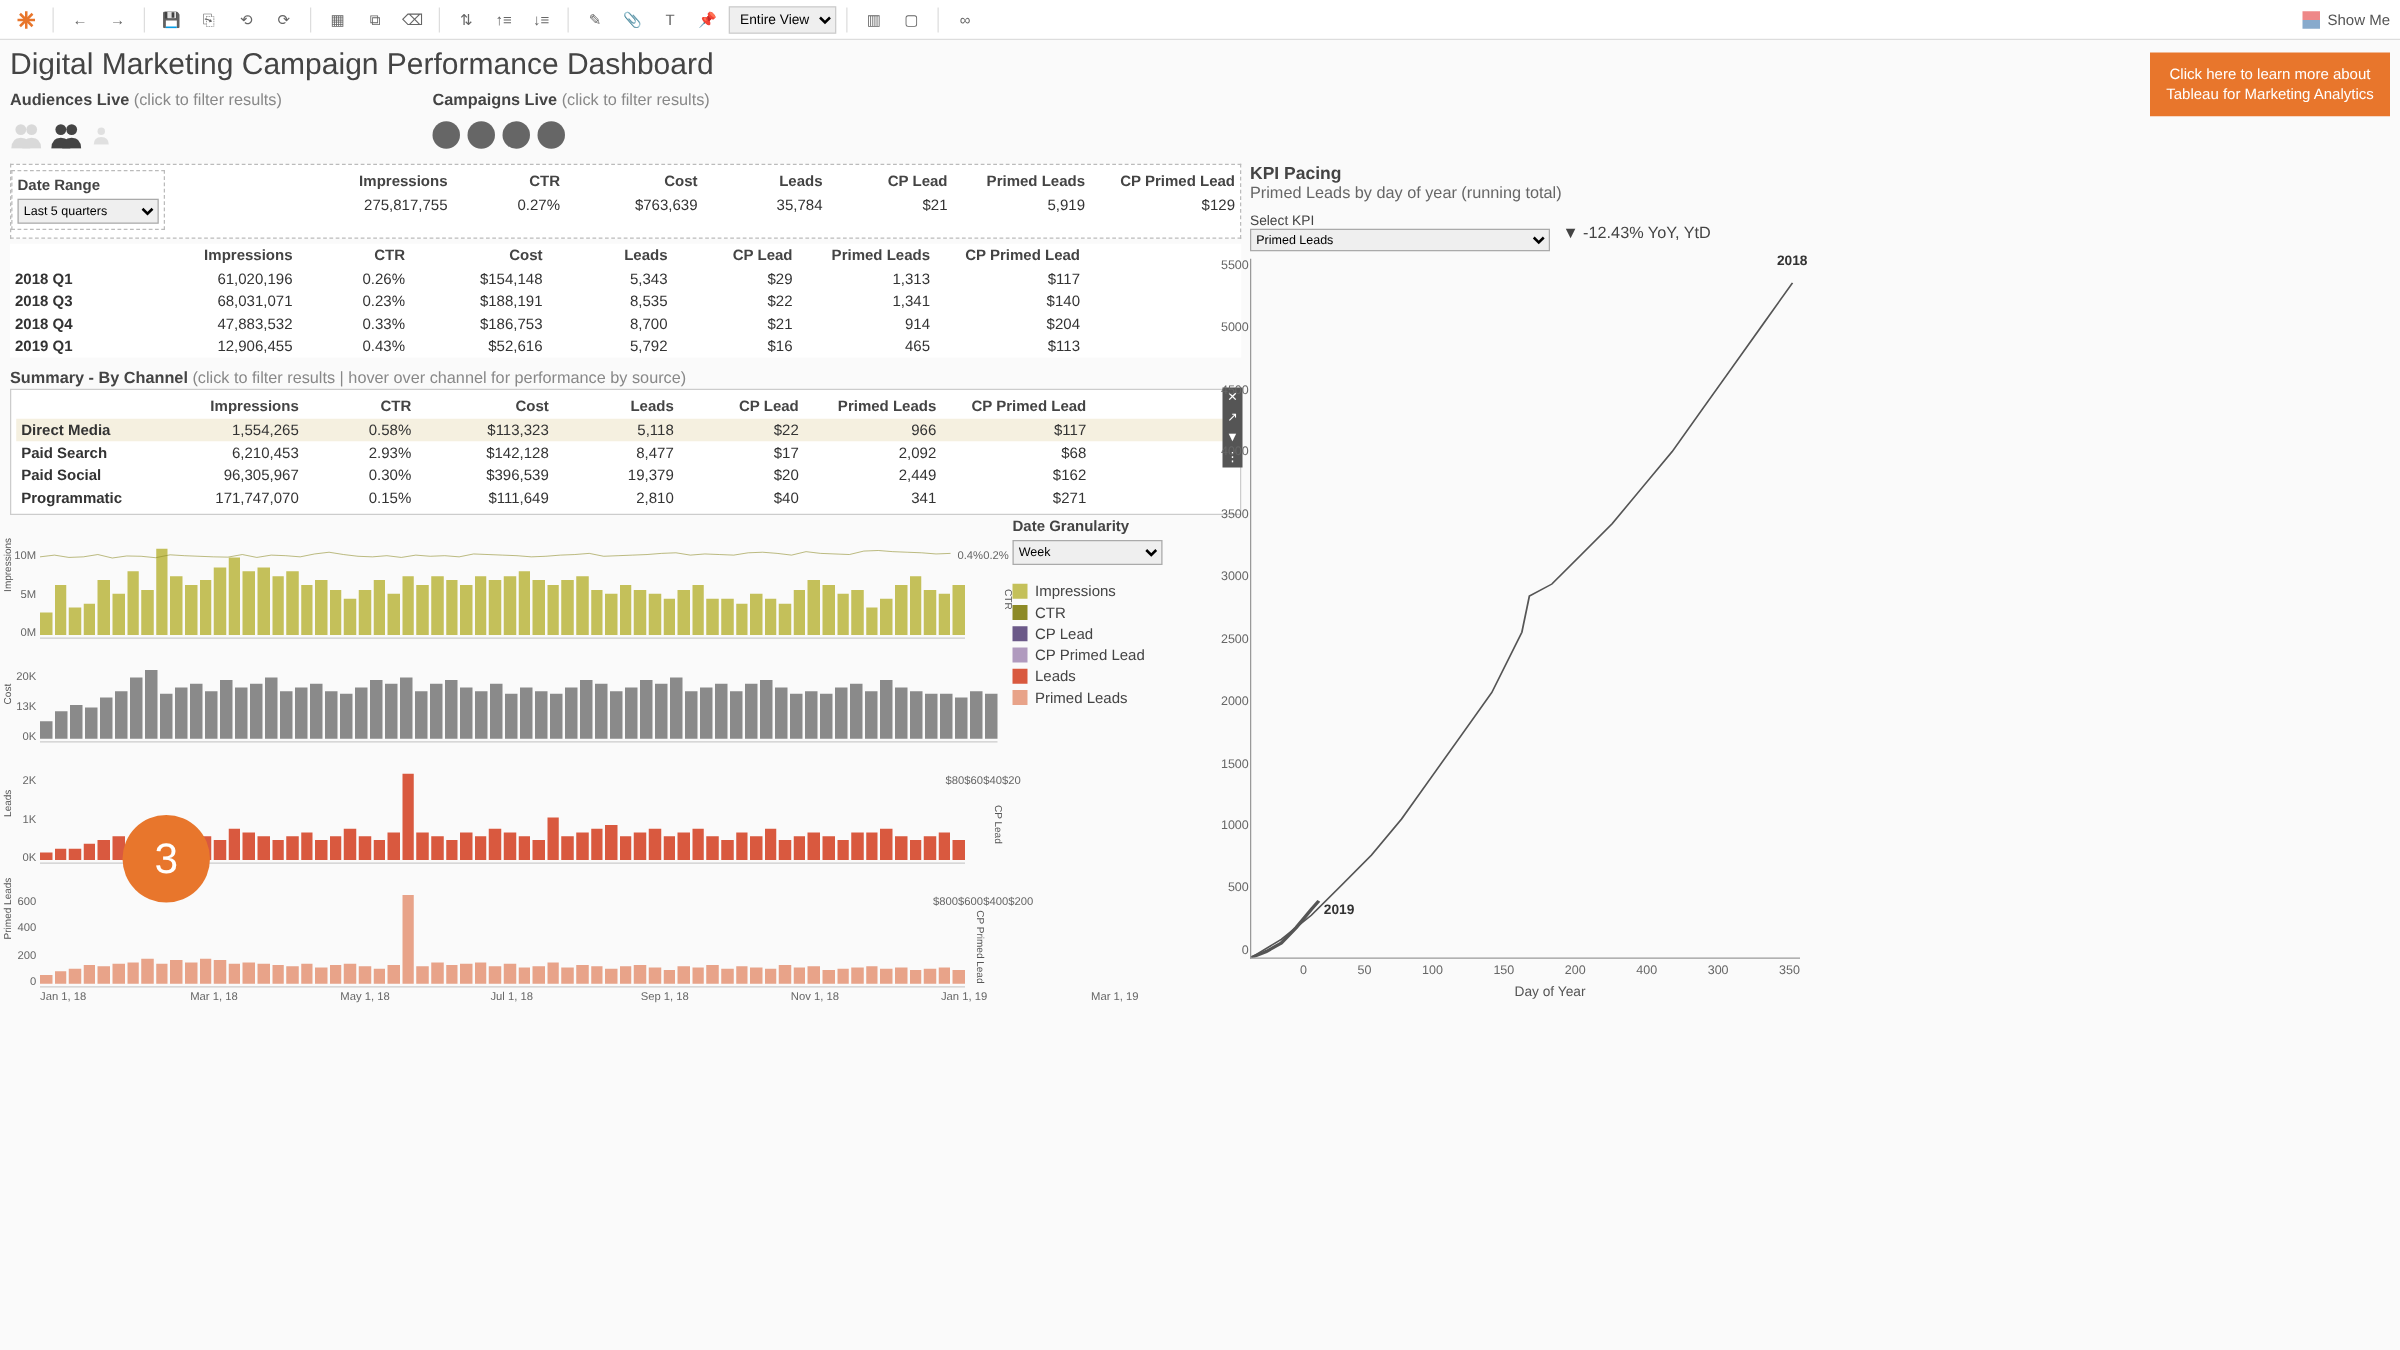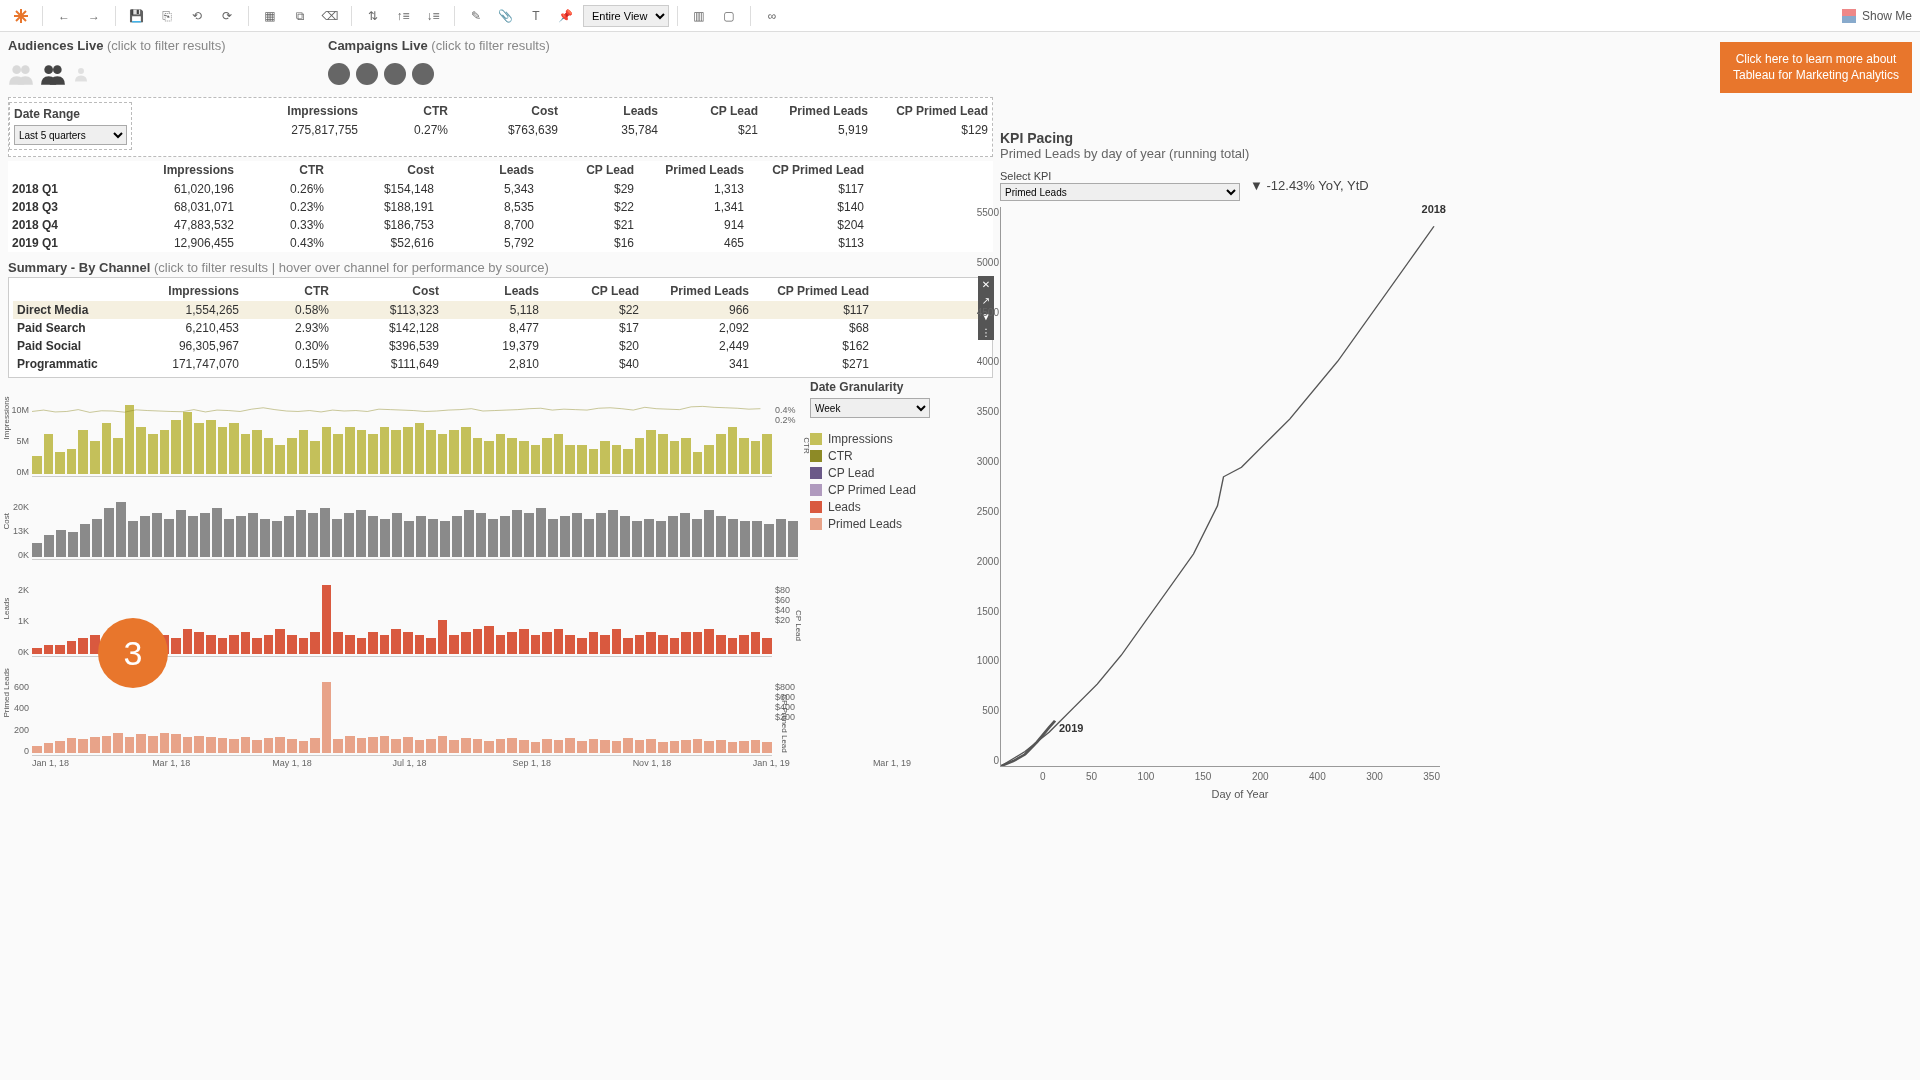--- a/index.html
+++ b/index.html
@@ -6,21 +6,21 @@
 body { font-family: Arial, Helvetica, sans-serif; font-size: 12px; color: #333; background: #fafafa; }
 .toolbar { height: 32px; background: #fff; border-bottom: 1px solid #ddd; display: flex; align-items: center; padding: 0 8px; gap: 4px; }
 .tb-btn { width: 26px; height: 26px; display: flex; align-items: center; justify-content: center; color: #666; border-radius: 3px; cursor: pointer; }
 .tb-sep { width: 1px; height: 20px; background: #ddd; margin: 0 4px; }
 .tb-select { height: 22px; font-size: 11px; border: 1px solid #ccc; padding: 0 4px; }
 .show-me { margin-left: auto; display: flex; align-items: center; gap: 6px; color: #555; cursor: pointer; font-size: 12px; }
 .show-me-icon { width: 14px; height: 14px; display: inline-block; background: linear-gradient(to bottom, #e88 0 50%, #8ac 50% 100%); }
 .dash-wrap { padding: 6px 8px; }
 .dash-title { font-size: 24px; font-weight: 400; color: #444; margin-bottom: 6px; }
 .promo { position: absolute; right: 8px; top: 42px; width: 192px; background: #e8762c; color: #fff; padding: 10px 12px; font-size: 12px; text-align: center; line-height: 1.3; cursor: pointer; }
-.row { display: flex; gap: 0; }
+.row { display: flex; gap: 18px; }
 .filter-head { font-size: 13px; color: #444; margin-bottom: 4px; }
 .filter-head .hint { color: #888; font-weight: normal; }
 .aud-row { display: flex; gap: 6px; align-items: center; min-height: 34px; }
 .aud-icon { width: 26px; height: 22px; opacity: 0.4; cursor: pointer; }
 .aud-icon.active { opacity: 1; }
 .camp-icon { width: 22px; height: 22px; border-radius: 50%; background: #666; cursor: pointer; }
 .left-col { width: 985px; }
 .right-col { position: absolute; left: 1000px; top: 130px; width: 440px; }
 .metrics-head, .metrics-row, .tbl-row { display: grid; grid-template-columns: 130px 100px 90px 110px 100px 100px 110px 120px; font-size: 12px; }
 .metrics-head { font-weight: bold; color: #444; border-bottom: 1px solid transparent; }
@@ -57,21 +57,21 @@
 .kpi-sel-wrap label { font-size: 11px; color: #444; }
 .kpi-sel { width: 240px; height: 18px; font-size: 10px; border: 1px solid #aaa; }
 .kpi-change { font-size: 13px; color: #444; }
 .kpi-chart { position: relative; height: 560px; border-left: 1px solid #999; border-bottom: 1px solid #999; }
 .kpi-yticks { position: absolute; left: -42px; top: 0; height: 100%; width: 40px; display: flex; flex-direction: column; justify-content: space-between; font-size: 10px; color: #666; text-align: right; }
 .kpi-xticks { display: flex; justify-content: space-between; font-size: 10px; color: #666; margin-left: 40px; margin-top: 4px; }
 .kpi-xlabel { text-align: center; font-size: 11px; color: #555; margin-top: 6px; margin-left: 40px; }
 svg.kpi-svg { position: absolute; inset: 0; width: 100%; height: 100%; }
 .kpi-ann { position: absolute; font-size: 11px; font-weight: bold; color: #333; }
 .drag-handle { position: absolute; left: 478px; top: 360px; width: 36px; height: 8px; background: repeating-linear-gradient(90deg,#666 0 2px,transparent 2px 4px); }
-.right-ylab { width: 26px; font-size: 9px; color: #666; display: flex; flex-direction: column; justify-content: flex-start; align-items: flex-start; padding-left: 3px; }
+.right-ylab { width: 26px; font-size: 9px; color: #666; display: flex; flex-direction: row; justify-content: center; align-items: flex-start; padding-left: 3px; }
 .right-axis-label { position: absolute; right: -16px; top: 50%; transform: rotate(90deg); font-size: 8px; color: #555; white-space: nowrap; }
 </style>
 </head>
 <body>
 
 <div class="toolbar">
   <div class="tb-btn">
       <svg width="16" height="16">
         <g stroke="#e8762c" stroke-width="2">
           <line x1="8" y1="1" x2="8" y2="15"></line>
@@ -108,20 +108,21 @@
   <div class="tb-btn">▢</div>
   <div class="tb-sep"></div>
   <div class="tb-btn">∞</div>
   <div class="show-me">
       <span class="show-me-icon"></span>
       <span>Show Me</span>
     </div>
 </div>
 
 <div class="dash-wrap">
+  <div class="dash-title">Digital Marketing Campaign Performance Dashboard</div>
   <div class="promo">Click here to learn more about Tableau for Marketing Analytics</div>
 
   <div class="row" style="margin-bottom:6px;">
     <div style="width:320px;">
       <div class="filter-head"><b>Audiences Live</b> <span class="hint">(click to filter results)</span></div>
       <div class="aud-row">
         <svg class="aud-icon" viewBox="0 0 24 20">
             <circle cx="8" cy="6" r="4" fill="#aaa"></circle>
             <circle cx="16" cy="6" r="4" fill="#aaa"></circle>
             <path d="M1 20 Q1 12 8 12 Q15 12 15 20" fill="#aaa"></path>

